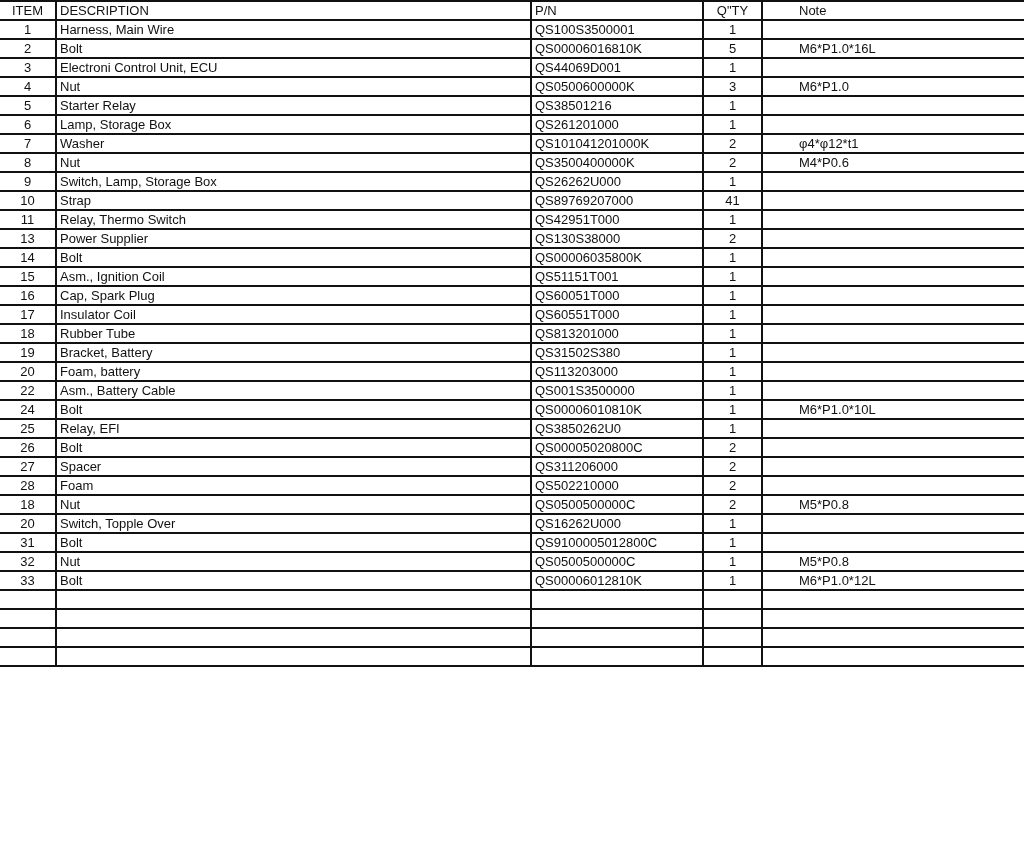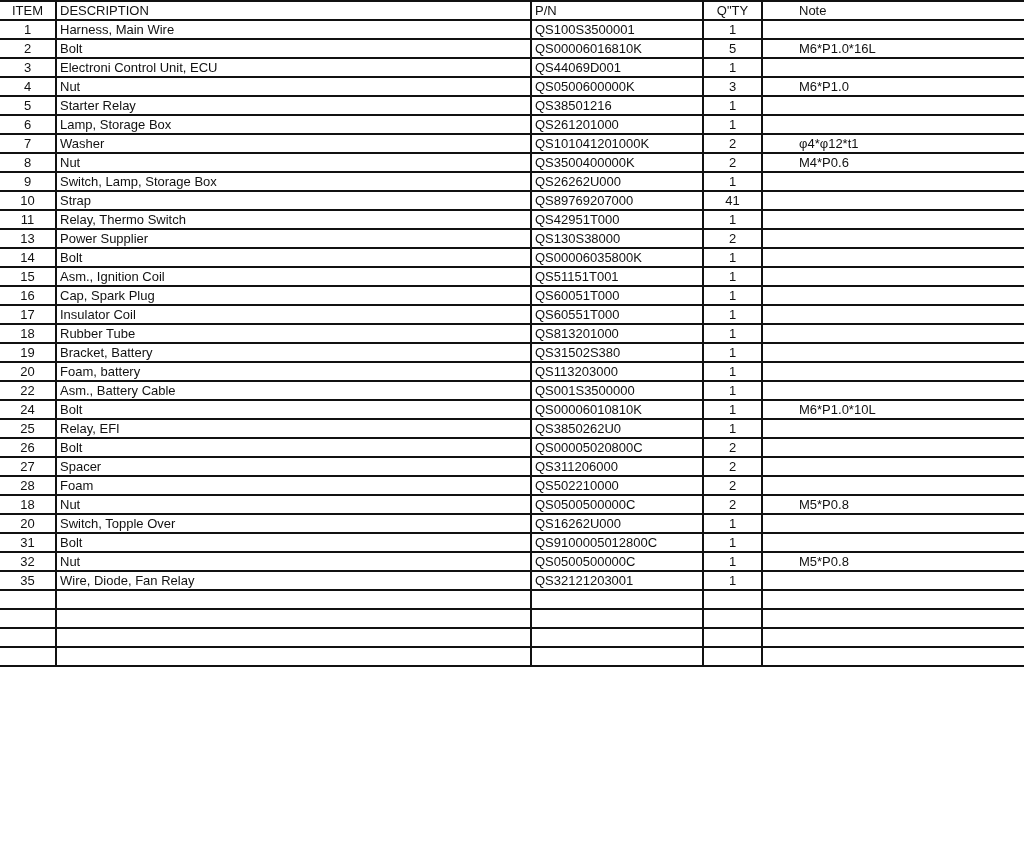--- a/index.html
+++ b/index.html
@@ -252,25 +252,25 @@
         <td></td>
       </tr>
       <tr>
         <td class="center">32</td>
         <td>Nut</td>
         <td>QS0500500000C</td>
         <td class="center">1</td>
         <td>M5*P0.8</td>
       </tr>
       <tr>
-        <td class="center">35</td>
-        <td>Wire, Diode, Fan Relay</td>
-        <td>QS32121203001</td>
-        <td class="center">1</td>
-        <td></td>
+        <td class="center">33</td>
+        <td>Bolt</td>
+        <td>QS00006012810K</td>
+        <td class="center">1</td>
+        <td>M6*P1.0*12L</td>
       </tr>
       <tr>
         <td class="center"></td>
         <td></td>
         <td></td>
         <td class="center"></td>
         <td></td>
       </tr>
       <tr>
         <td class="center"></td>

